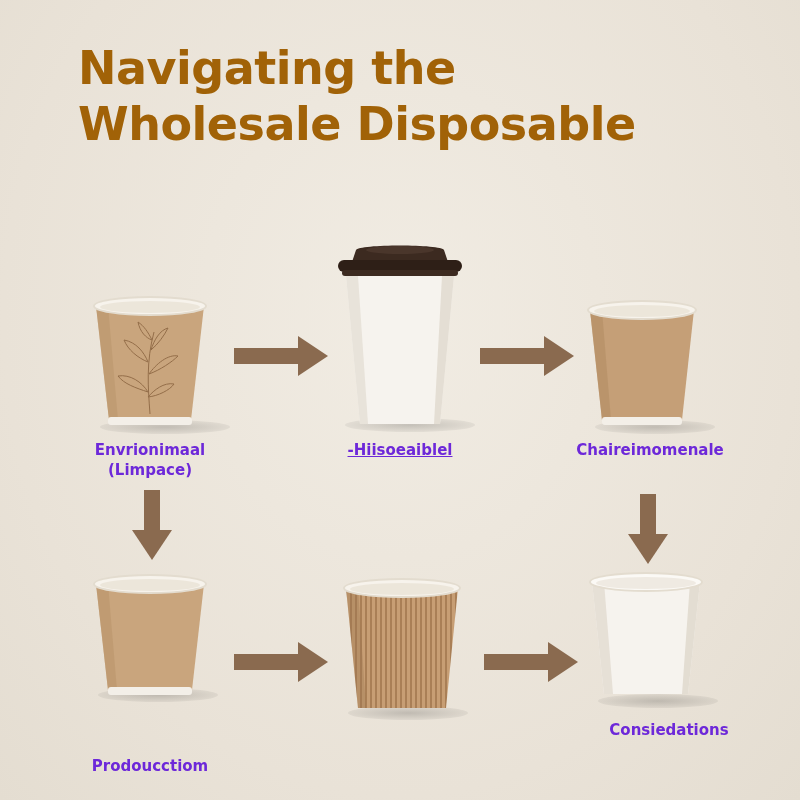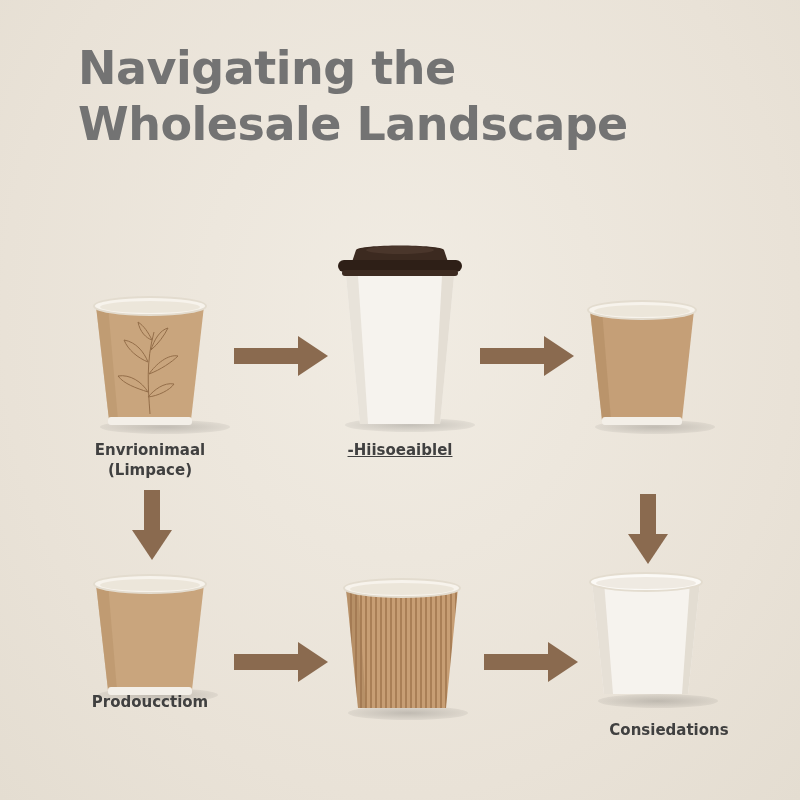--- a/index.html
+++ b/index.html
@@ -1,32 +1,32 @@
 <!DOCTYPE html>
 <html><head>
 <meta charset="utf-8">
 <style>
   html,body{margin:0;padding:0;}
   body{width:800px;height:800px;background:#ece6dc;position:relative;overflow:hidden;font-family:"DejaVu Sans","Liberation Sans",sans-serif;}
   .bg{position:absolute;inset:0;background:radial-gradient(ellipse at 50% 40%,#f1ece3 0%,#e9e2d7 70%,#e4ddd1 100%);}
-  .title{position:absolute;left:78px;top:40px;width:660px;color:#737373;font-weight:bold;font-size:46px;line-height:56px;letter-spacing:-0.5px;}
+  .title{position:absolute;left:78px;top:40px;width:660px;color:#a16207;font-weight:bold;font-size:46px;line-height:56px;letter-spacing:-0.5px;}
   .title div{white-space:nowrap;}
-  .label{position:absolute;width:220px;text-align:center;color:#404040;font-weight:bold;font-size:15px;line-height:20px;}
+  .label{position:absolute;width:220px;text-align:center;color:#6d28d9;font-weight:bold;font-size:15px;line-height:20px;}
   .cup{position:absolute;}
   .shadow{position:absolute;height:14px;border-radius:50%;background:radial-gradient(ellipse,rgba(0,0,0,0.18),rgba(0,0,0,0));}
   .arrow{position:absolute;}
 </style>
 </head>
 <body>
 
 <div class="bg"></div>
 
 <div class="title">
   <div>Navigating the</div>
-  <div>Wholesale Landscape</div>
+  <div>Wholesale Disposable</div>
 </div>
 
 <div class="shadow" style="left:100px;top:420px;width:130px;"></div>
 <svg class="cup" style="left:88px;top:292px;" width="124" height="140" viewBox="0 0 124 140">
   <path d="M8 14 L116 14 L103 128 L21 128 Z" fill="#c9a57d"></path>
   <path d="M8 14 L20 14 L30 128 L21 128 Z" fill="#b89369" opacity="0.5"></path>
   <ellipse cx="62" cy="14" rx="56" ry="9" fill="#f7f3ec" stroke="#e3dccf" stroke-width="2"></ellipse>
   <ellipse cx="62" cy="15" rx="50" ry="6" fill="#ece6da"></ellipse>
   <rect x="20" y="125" width="84" height="8" rx="3" fill="#f3efe8"></rect>
   <g stroke="#8a6440" stroke-width="1" fill="none" opacity="0.85">
@@ -60,31 +60,32 @@
 
 <div class="shadow" style="left:595px;top:420px;width:120px;"></div>
 <svg class="cup" style="left:584px;top:296px;" width="116" height="134" viewBox="0 0 116 134">
   <path d="M6 14 L110 14 L98 124 L18 124 Z" fill="#c59f77"></path>
   <path d="M6 14 L18 14 L27 124 L18 124 Z" fill="#b38d64" opacity="0.6"></path>
   <ellipse cx="58" cy="14" rx="54" ry="9" fill="#f7f3ec" stroke="#e3dccf" stroke-width="2"></ellipse>
   <ellipse cx="58" cy="15" rx="48" ry="6" fill="#ece6da"></ellipse>
   <rect x="18" y="121" width="80" height="8" rx="3" fill="#f3efe8"></rect>
 </svg>
 <div class="label" style="left:540px;top:440px;">
+  <div>Chaireimomenale</div>
 </div>
 
 <div class="shadow" style="left:98px;top:688px;width:120px;"></div>
 <svg class="cup" style="left:88px;top:570px;" width="124" height="130" viewBox="0 0 124 130">
   <path d="M8 14 L116 14 L104 120 L20 120 Z" fill="#c9a57d"></path>
   <path d="M8 14 L20 14 L29 120 L20 120 Z" fill="#b89369" opacity="0.55"></path>
   <ellipse cx="62" cy="14" rx="56" ry="9" fill="#f7f3ec" stroke="#e3dccf" stroke-width="2"></ellipse>
   <ellipse cx="62" cy="15" rx="50" ry="6" fill="#ece6da"></ellipse>
   <rect x="20" y="117" width="84" height="8" rx="3" fill="#f3efe8"></rect>
 </svg>
-<div class="label" style="left:40px;top:692px;">
+<div class="label" style="left:40px;top:756px;">
   <div>Prodoucctiom</div>
   <div></div>
 </div>
 
 <div class="shadow" style="left:348px;top:706px;width:120px;"></div>
 <svg class="cup" style="left:340px;top:574px;" width="124" height="140" viewBox="0 0 124 140">
   <defs>
     <pattern id="ripple" width="5" height="10" patternUnits="userSpaceOnUse">
       <rect width="5" height="10" fill="#c79e74"></rect>
       <rect width="2" height="10" fill="#a97f56"></rect>

